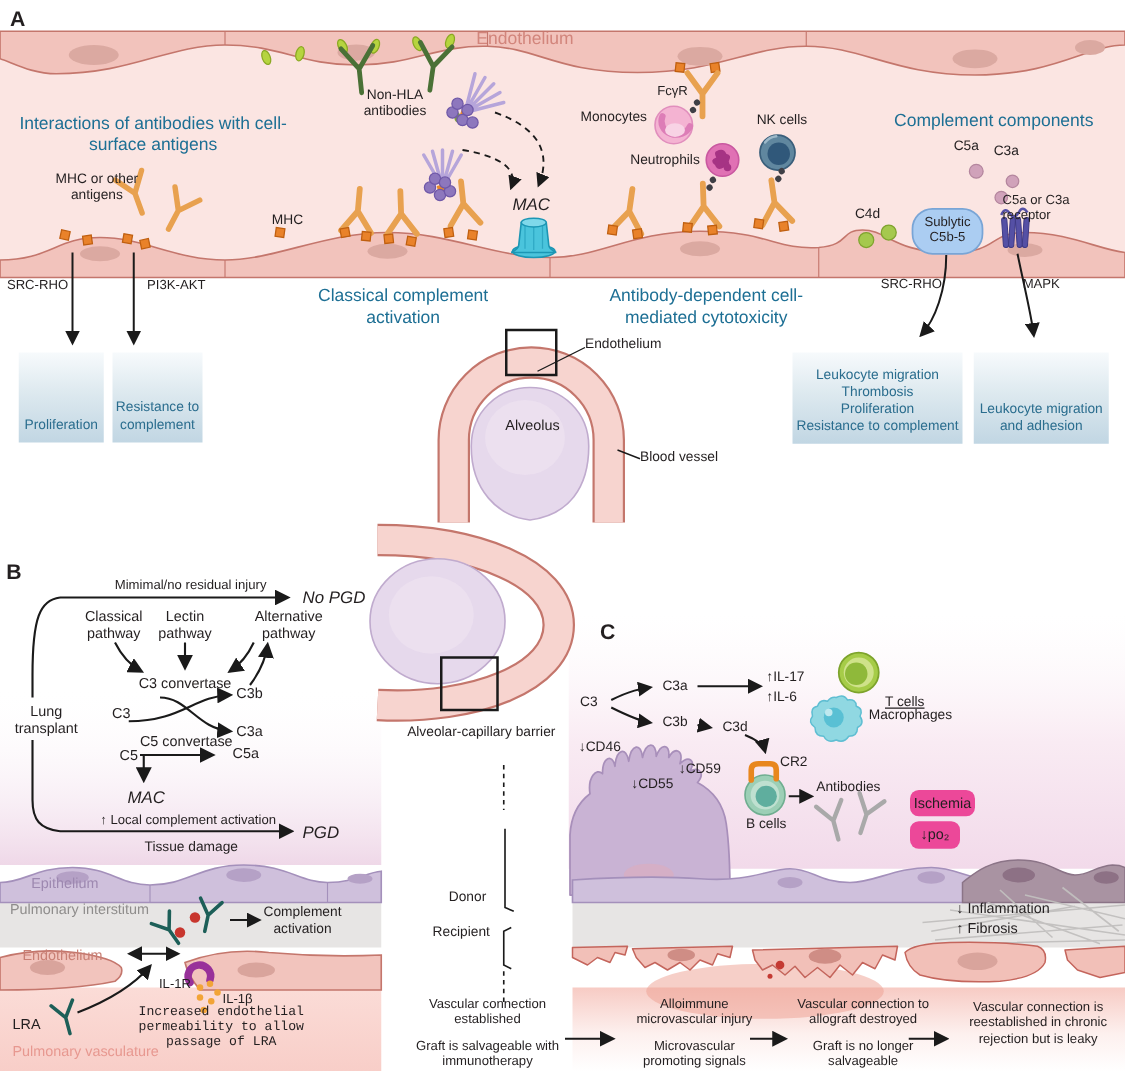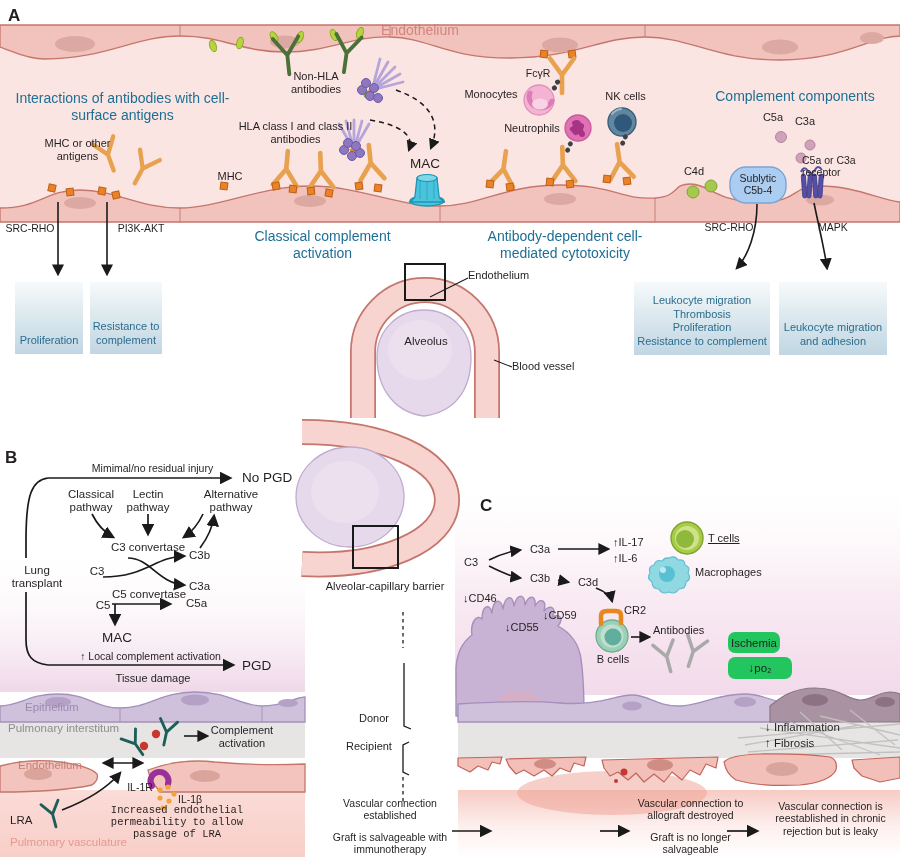--- a/index.html
+++ b/index.html
@@ -2,34 +2,34 @@
 <html><head>
 <meta charset="utf-8">
 <style>
   html,body{margin:0;padding:0;background:#fff;}
   #fig{position:relative;width:900px;height:857px;background:#fff;
        font-family:"Liberation Sans",sans-serif;color:#231f20;overflow:hidden;}
   #gfx{position:absolute;left:0;top:0;}
   .lbl{position:absolute;font-size:11px;line-height:1.16;text-align:center;}
   .left{text-align:left;}
   .teal{color:#1d6f94;font-size:14px;line-height:1.22;}
-  .big{font-size:13.5px;}
+  .big{font-size:13.5px;font-style:italic;}
   .md{font-size:11.5px;}
   .sm{font-size:10.5px;}
   .letter{font-size:17px;font-weight:bold;}
   .pinklbl{color:rgba(201,117,108,0.8);font-size:14px;}
   .purplelbl{color:#9d88b0;font-size:11.5px;}
   .graylbl{color:#8f8d8c;font-size:11.5px;}
   .salmonlbl{color:#c87f74;font-size:11.5px;}
   .vasclbl{color:#e79890;font-size:11.5px;}
   .gbox{position:absolute;background:linear-gradient(180deg,#f7fafc 0%,#dde9ef 45%,#c1d6e3 100%);
         color:#2a6d8e;font-size:11px;line-height:1.22;display:flex;flex-direction:column;
         justify-content:flex-end;align-items:center;text-align:center;
         padding:3px 2px 7px;box-sizing:border-box;}
-  .badge{position:absolute;background:#22c55e;border-radius:7px;font-size:11.5px;
+  .badge{position:absolute;background:#ec4899;border-radius:7px;font-size:11.5px;
          display:flex;align-items:center;justify-content:center;color:#231f20;}
   .tl{position:absolute;font-size:10.5px;line-height:1.18;text-align:center;}
   .tl .sub{margin-top:9px;}
 </style>
 </head>
 <body>
 
 <div id="fig">
 
 <svg id="gfx" width="900" height="857" viewBox="0 0 900 857">
@@ -396,34 +396,33 @@
   </g>
 </svg>
 
 <div class="lbl letter left" style="left:8px;top:6px;width:30px;">A</div>
 <div class="lbl pinklbl" style="left:350px;top:22px;width:140px;">Endothelium</div>
 <div class="lbl teal" style="left:5px;top:90px;width:235px;">Interactions of antibodies with cell-surface antigens</div>
 <div class="lbl" style="left:35px;top:137px;width:85px;">MHC or other antigens</div>
 <div class="lbl sm" style="left:2px;top:222px;width:56px;">SRC-RHO</div>
 <div class="lbl sm" style="left:112px;top:222px;width:58px;">PI3K-AKT</div>
 <div class="lbl" style="left:280px;top:70px;width:72px;">Non-HLA antibodies</div>
-<div class="lbl" style="left:228px;top:120px;width:135px;">HLA class I and class II antibodies</div>
 <div class="lbl" style="left:210px;top:170px;width:40px;">MHC</div>
 <div class="lbl big" style="left:400px;top:156px;width:50px;">MAC</div>
 <div class="lbl teal" style="left:240px;top:228px;width:165px;">Classical complement activation</div>
 <div class="lbl sm" style="left:518px;top:67px;width:40px;">FcγR</div>
 <div class="lbl" style="left:458px;top:88px;width:66px;">Monocytes</div>
 <div class="lbl" style="left:500px;top:122px;width:64px;">Neutrophils</div>
 <div class="lbl" style="left:598px;top:90px;width:55px;">NK cells</div>
 <div class="lbl teal" style="left:700px;top:88px;width:190px;">Complement components</div>
 <div class="lbl teal" style="left:465px;top:228px;width:200px;">Antibody-dependent cell-mediated cytotoxicity</div>
 <div class="lbl" style="left:756px;top:111px;width:34px;">C5a</div>
 <div class="lbl" style="left:788px;top:115px;width:34px;">C3a</div>
 <div class="lbl" style="left:676px;top:165px;width:36px;">C4d</div>
-<div class="lbl sm" style="left:729px;top:172px;width:58px;">Sublytic C5b-4</div>
+<div class="lbl sm" style="left:729px;top:172px;width:58px;">Sublytic C5b-5</div>
 <div class="lbl sm left" style="left:802px;top:154px;width:74px;">C5a or C3a receptor</div>
 <div class="lbl sm" style="left:698px;top:221px;width:62px;">SRC-RHO</div>
 <div class="lbl sm" style="left:806px;top:221px;width:54px;">MAPK</div>
 <div class="gbox" style="left:15px;top:282px;width:68px;height:72px;">
   <span>Proliferation</span>
 </div>
 <div class="gbox" style="left:90px;top:282px;width:72px;height:72px;">
   <span>Resistance to complement</span>
 </div>
 <div class="gbox" style="left:634px;top:282px;width:136px;height:73px;">
@@ -471,41 +470,45 @@
 <div class="lbl" style="left:350px;top:712px;width:48px;">Donor</div>
 <div class="lbl" style="left:340px;top:740px;width:58px;">Recipient</div>
 
 <div class="lbl letter left" style="left:480px;top:496px;width:30px;">C</div>
 <div class="lbl" style="left:456px;top:556px;width:30px;">C3</div>
 <div class="lbl" style="left:524px;top:543px;width:32px;">C3a</div>
 <div class="lbl" style="left:524px;top:572px;width:32px;">C3b</div>
 <div class="lbl" style="left:572px;top:576px;width:32px;">C3d</div>
 <div class="lbl left" style="left:613px;top:536px;width:48px;">↑IL-17</div>
 <div class="lbl left" style="left:613px;top:552px;width:44px;">↑IL-6</div>
-<div class="lbl left" style="left:708px;top:532px;width:48px;text-decoration:underline;">T cells</div>
+<div class="lbl left" style="left:708px;top:556px;width:48px;text-decoration:underline;">T cells</div>
 <div class="lbl left" style="left:695px;top:566px;width:80px;">Macrophages</div>
 <div class="lbl left" style="left:463px;top:592px;width:44px;">↓CD46</div>
 <div class="lbl left" style="left:505px;top:601px;width:44px;margin-top:20px;">↓CD55</div>
 <div class="lbl left" style="left:543px;top:609px;width:44px;">↓CD59</div>
 <div class="lbl left" style="left:624px;top:604px;width:32px;">CR2</div>
 <div class="lbl" style="left:588px;top:653px;width:50px;">B cells</div>
 <div class="lbl left" style="left:653px;top:624px;width:60px;">Antibodies</div>
 <div class="badge" style="left:728px;top:632px;width:52px;height:21px;">
   <span>Ischemia</span>
 </div>
-<div class="badge" style="left:728px;top:657px;width:64px;height:22px;align-items:center;">
+<div class="badge" style="left:728px;top:657px;width:40px;height:22px;align-items:center;">
   <span>↓po₂</span>
 </div>
 <div class="lbl md left" style="left:765px;top:721px;width:90px;">↓ Inflammation</div>
 <div class="lbl md left" style="left:765px;top:737px;width:80px;">↑ Fibrosis</div>
 
 <div class="tl" style="left:330px;top:797px;width:120px;">
   <div>Vascular connection established</div>
   <div class="sub">Graft is salvageable with immunotherapy</div>
 </div>
+<div class="tl" style="left:508px;top:797px;width:95px;">
+  <div>Alloimmune microvascular injury</div>
+  <div class="sub">Microvascular promoting signals</div>
+</div>
 <div class="tl" style="left:763px;top:800px;width:135px;">
   <div>Vascular connection is reestablished in chronic rejection but is leaky</div>
 </div>
 <div class="tl" style="left:628px;top:797px;width:125px;">
   <div>Vascular connection to allograft destroyed</div>
   <div class="sub">Graft is no longer salvageable</div>
 </div>
 
 </div>
 

